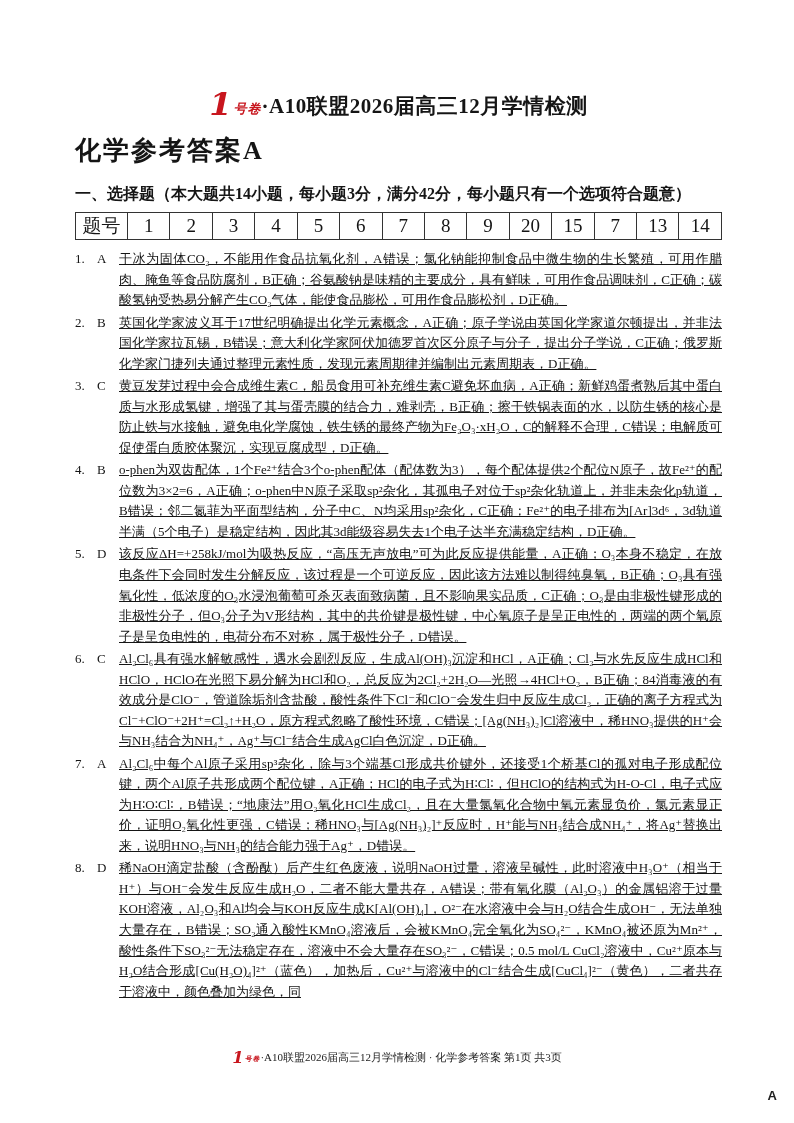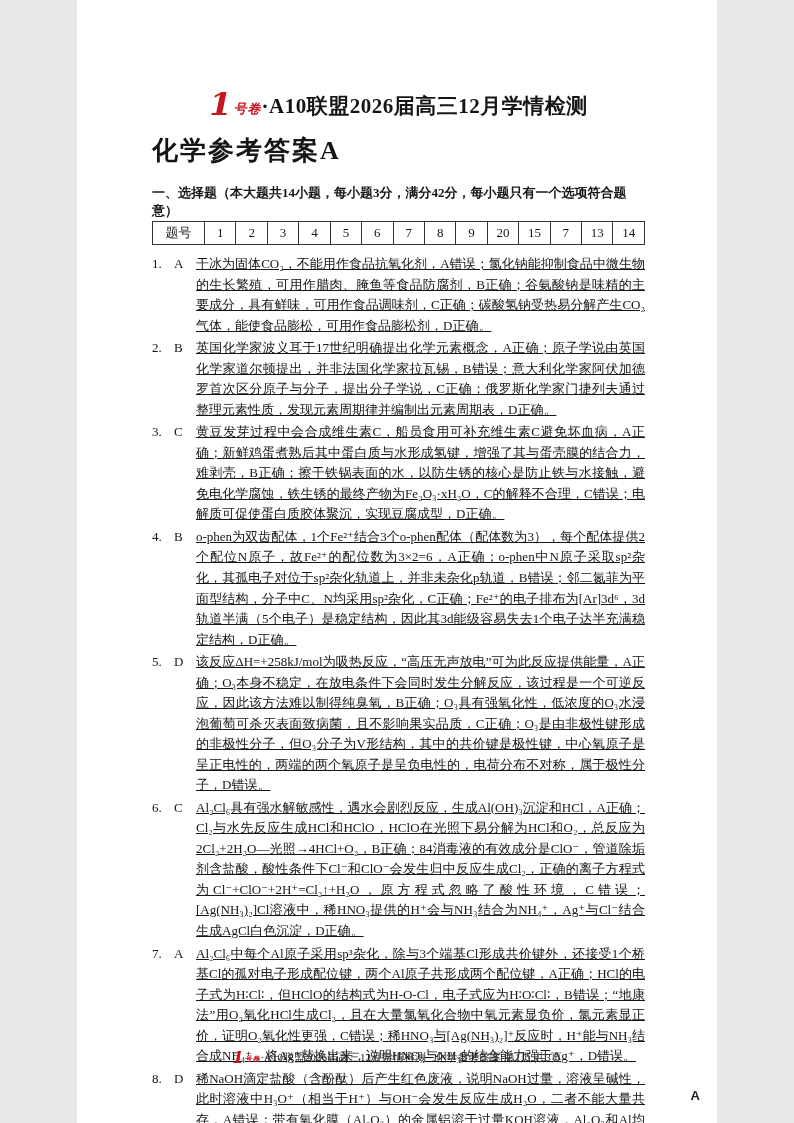--- a/index.html
+++ b/index.html
@@ -1,19 +1,19 @@
 <!DOCTYPE html>
 <html><head>
 <meta charset="utf-8">
 <style>
   * { box-sizing: border-box; }
   html,body { margin:0; padding:0; background:#e8e8e8; }
   .page {
     position: relative;
-    width: 640px; height: 1123px;
+    width: 794px; height: 1123px;
     margin: 0 auto;
     background: #ffffff;
     font-family: "Liberation Serif", "DejaVu Serif", serif;
     color: #151515;
     padding: 84px 72px 0 75px;
     overflow: hidden;
   }
   .title {
     margin: 0; text-align: center;
     font-size: 21px; font-weight: bold; letter-spacing: .5px;
@@ -21,26 +21,26 @@
   }
   .logo { color: #c8161e; font-style: italic; font-weight: bold; white-space: nowrap; }
   .logo .logo-num { font-size: 1.55em; vertical-align: -2px; margin-right: 1px; font-family: "DejaVu Serif", serif; }
   .logo .logo-chars { font-size: .62em; letter-spacing: 1px; }
   .subtitle {
     margin: 10px 0 0 0; text-align: left;
     font-size: 26px; font-weight: bold; letter-spacing: 2px;
   }
   .section-heading {
     margin-top: 16px;
-    font-size: 13px; font-weight: bold;
+    font-size: 16px; font-weight: bold;
   }
   table.answer-table {
-    width: 100%; margin-top: 1px;
+    width: 100%; margin-top: 7px;
     border-collapse: collapse; table-layout: fixed;
-    font-size: 13px;
+    font-size: 19px;
   }
   table.answer-table td {
     border: 1px solid #333; text-align: center;
     height: 23px; padding: 0 2px;
   }
   table.answer-table td.label { font-weight: normal; }
   .explanations { margin-top: 9px; }
   .expl-item {
     display: flex; align-items: flex-start;
     font-size: 13px; line-height: 1.58;

